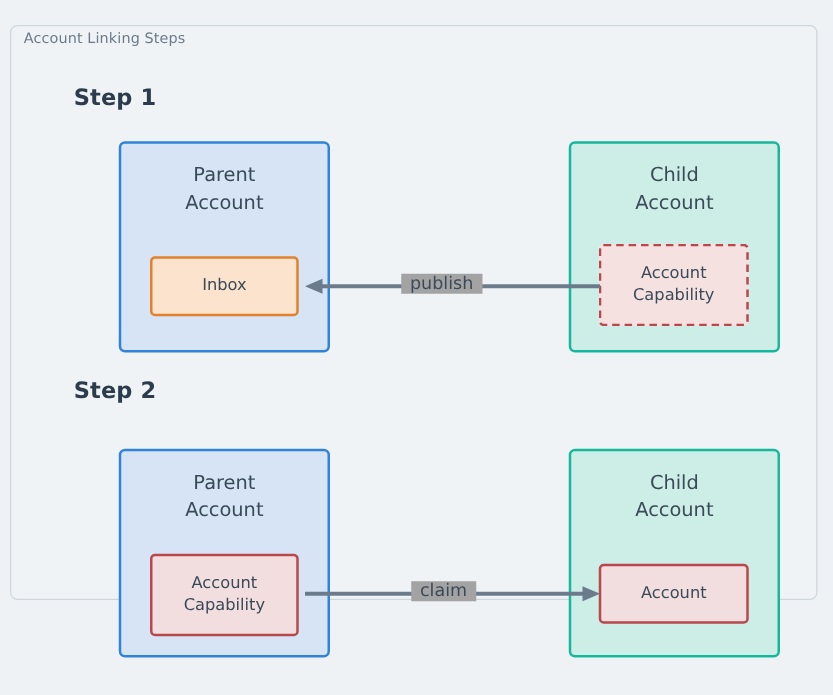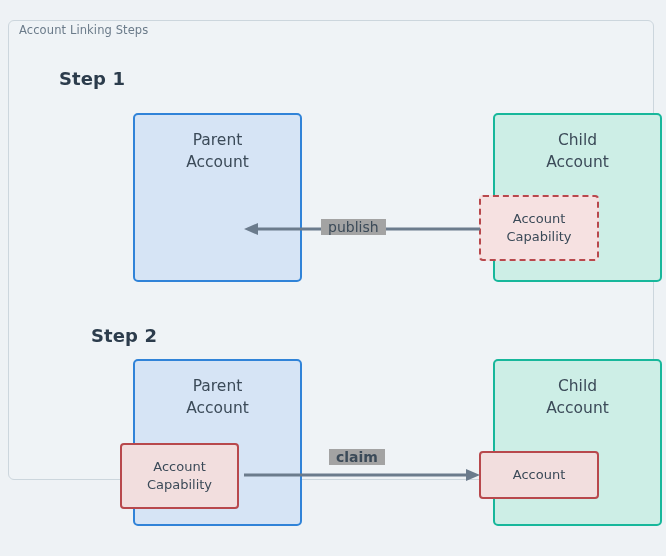--- a/index.html
+++ b/index.html
@@ -40,28 +40,27 @@
 
   
   .step-label {
     position: absolute;
     font-size: 18px;
     font-weight: bold;
     color: #2c3c4c;
     letter-spacing: 0.1px;
   }
   #step1-label { left: 50px; top: 47px; }
-  #step2-label { left: 50px; top: 304px; margin-left: 32px; }
+  #step2-label { left: 50px; top: 281px; }
 
   
   .account-box {
     position: absolute;
     box-sizing: border-box;
     border-radius: 5px;
-    margin-left: 38px;
   }
   .parent-box {
     background: #d6e4f5;
     border: 2px solid #3083d8;
   }
   .child-box {
     background: #cdeee6;
     border: 2px solid #17b79b;
   }
   .account-title {
@@ -124,39 +123,42 @@
   #s1-cap    { left: 470px; top: 174px; width: 120px; height: 66px; }
   #s1-arrow  { left: 233px; top: 193px; width: 240px; height: 30px; }
   #s1-arrow-label { left: 312px; top: 198px; }
 
   
   #s2-parent { left: 86px;  top: 338px; width: 169px; height: 167px; }
   #s2-child  { left: 446px; top: 338px; width: 169px; height: 167px; }
   #s2-cap    { left: 111px; top: 422px; width: 119px; height: 66px; }
   #s2-acct   { left: 470px; top: 430px; width: 120px; height: 48px; }
   #s2-arrow  { left: 233px; top: 439px; width: 240px; height: 30px; }
-  #s2-arrow-label { left: 320px; top: 428px; font-weight: bold; }
+  #s2-arrow-label { left: 320px; top: 444px; }
 </style>
 </head>
 <body>
 
 <div id="canvas">
 
   <div class="frame">
     <div class="frame-title">Account Linking Steps</div>
 
     <div class="step-label" id="step1-label">Step 1</div>
 
     <div class="account-box parent-box" id="s1-parent">
       <div class="account-title">
         <span>Parent</span><br>
         <span>Account</span>
       </div>
     </div>
 
+    <div class="inner-box inbox-style" id="s1-inbox">
+      <span>Inbox</span>
+    </div>
 
     <div class="account-box child-box" id="s1-child">
       <div class="account-title">
         <span>Child</span><br>
         <span>Account</span>
       </div>
     </div>
 
     <div class="inner-box cap-dashed" id="s1-cap">
       <div>

